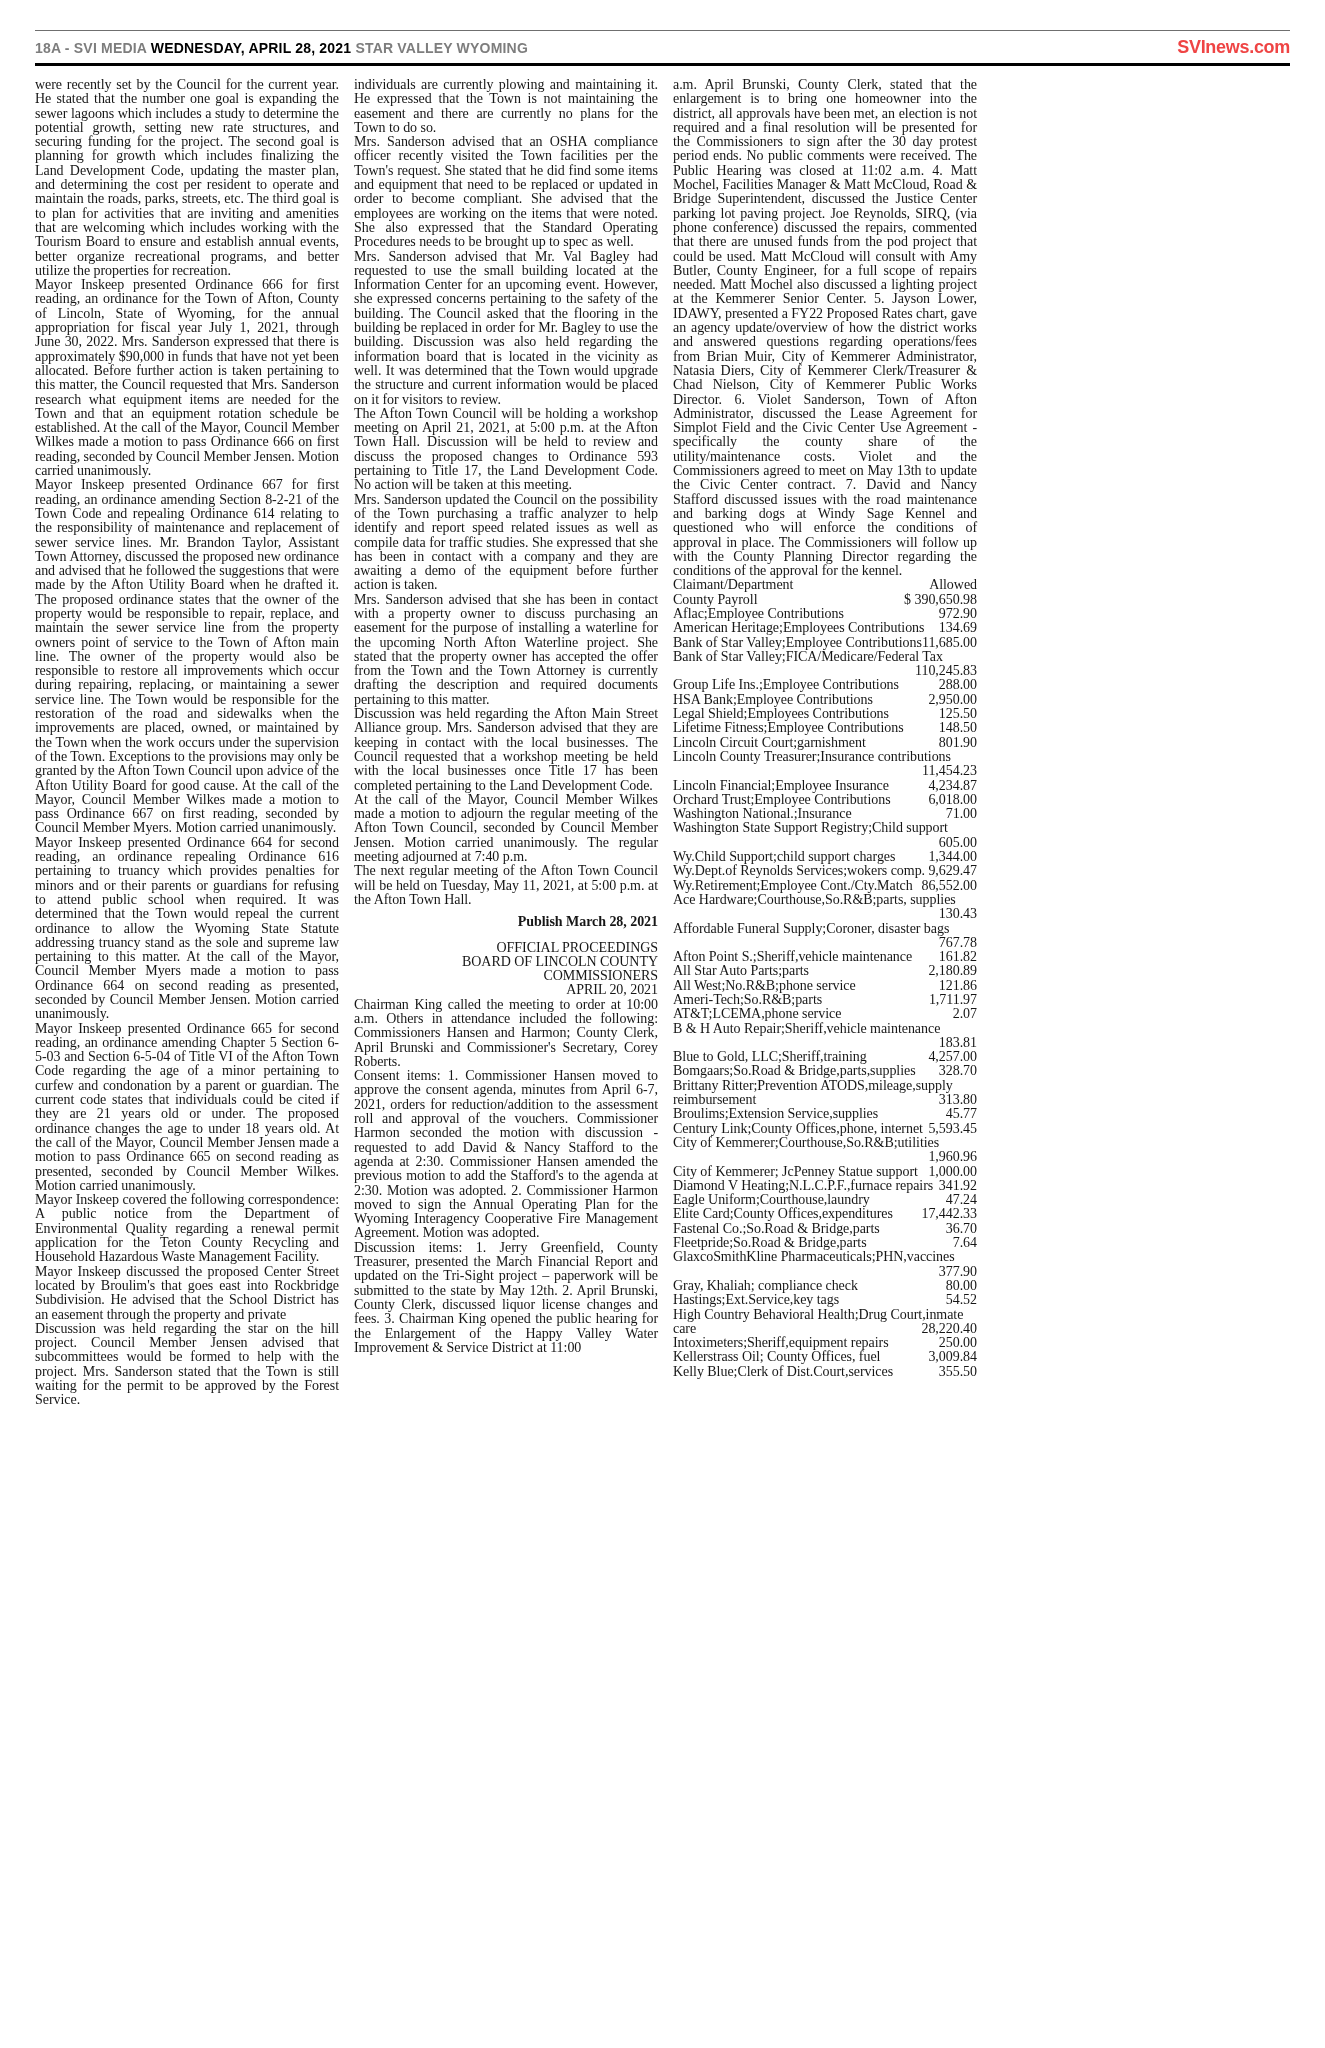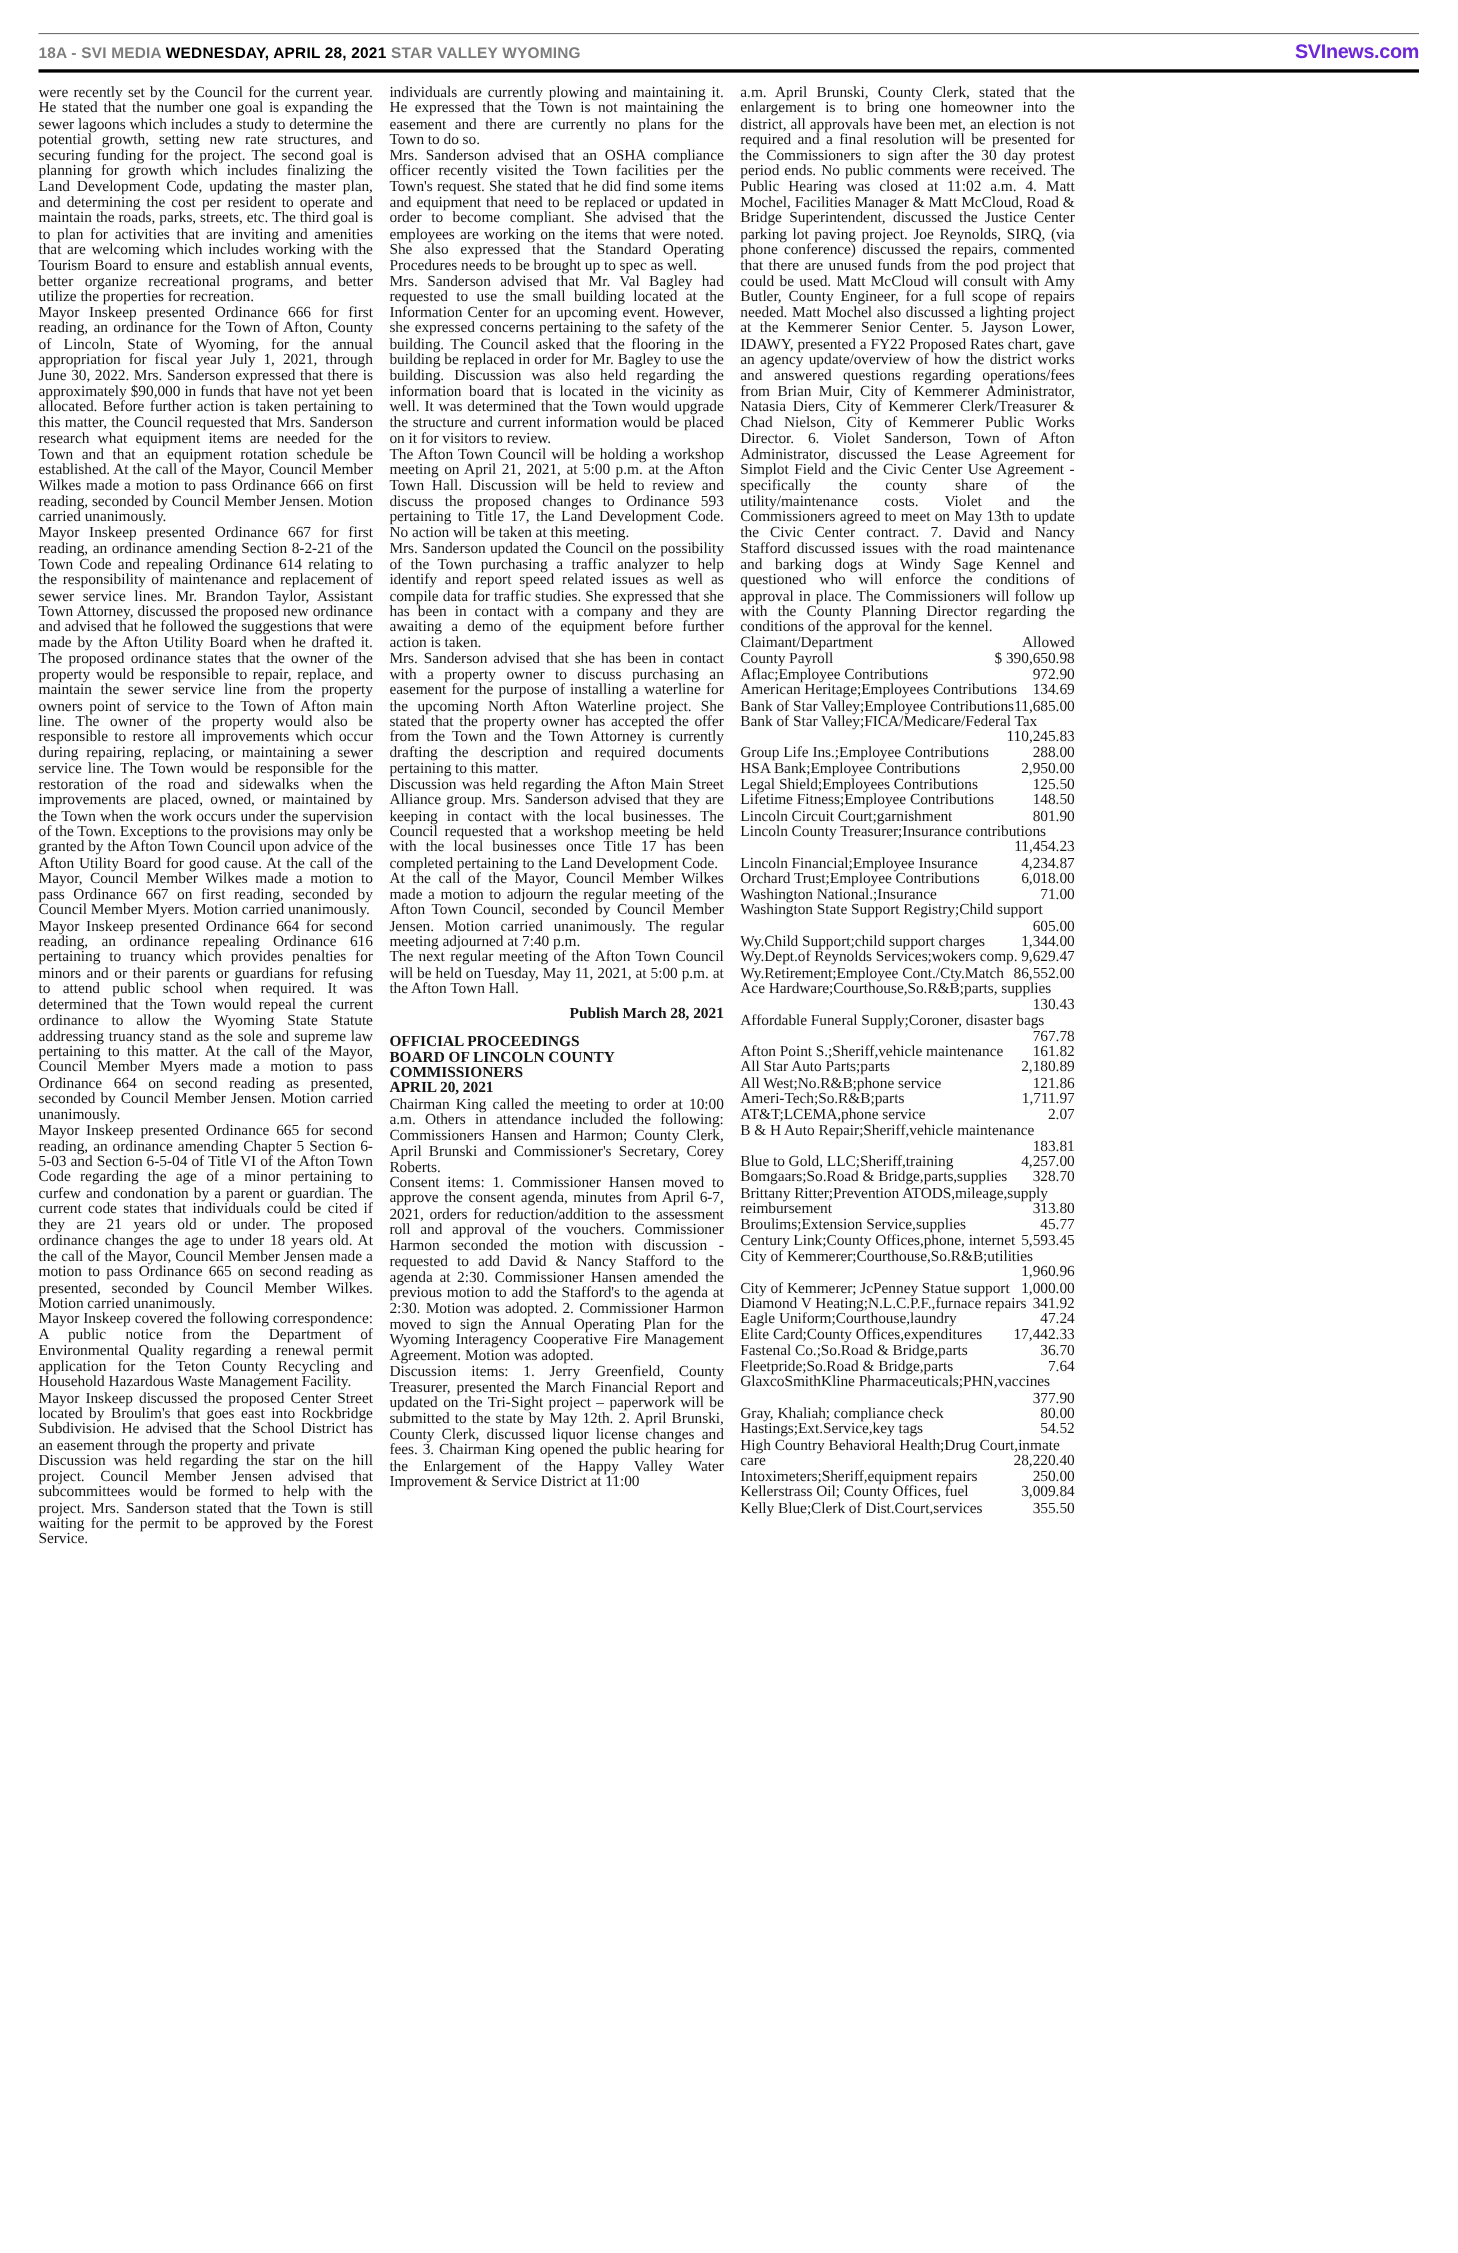--- a/index.html
+++ b/index.html
@@ -22,39 +22,39 @@
     border-bottom: 3px solid #000;
     padding: 6px 0 5px 0;
     display: flex;
     justify-content: space-between;
     align-items: baseline;
     font-family: "Liberation Sans", sans-serif;
   }
   .mast-left { font-size: 14px; font-weight: bold; letter-spacing: .2px; white-space: nowrap; }
   .mast-gray { color: #7d7d7d; }
   .mast-black { color: #000; }
-  .mast-right { font-size: 18px; font-weight: bold; color: #6d28d9; letter-spacing: -.3px; }
+  .mast-right { font-size: 18px; font-weight: bold; color: #ef4444; letter-spacing: -.3px; }
   .columns {
     position: absolute;
     left: 35px;
     top: 78px;
     display: flex;
     gap: 15px;
   }
   .col {
     width: 304px;
     font-size: 14px;
     line-height: 14.3px;
     letter-spacing: -.05px;
   }
   .body-p { text-align: justify; hyphens: none; }
   .sig-line { text-align: left; }
   .publish-right { text-align: right; font-weight: bold; margin-top: 8px; }
   .headings { margin-top: 11px; }
-  .heading-center { text-align: left; font-weight: bold; }
+  .heading-center { text-align: right; font-weight: normal; }
   .claim-row { overflow: hidden; }
   .claim-row .amt { float: right; }
 </style>
 </head>
 <body>
 
 <div class="page">
 
   <header class="masthead">
     <div class="mast-left">

